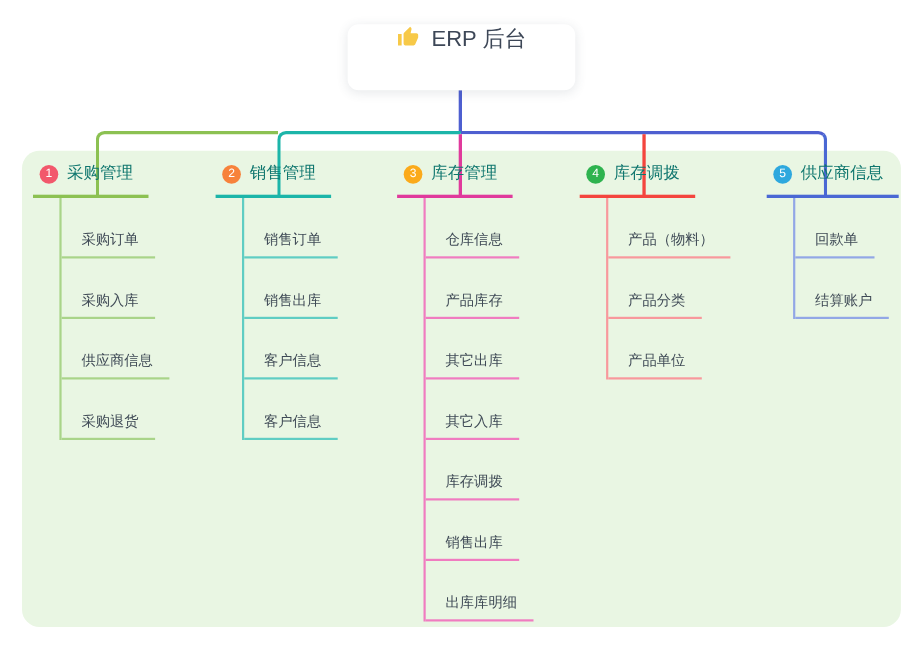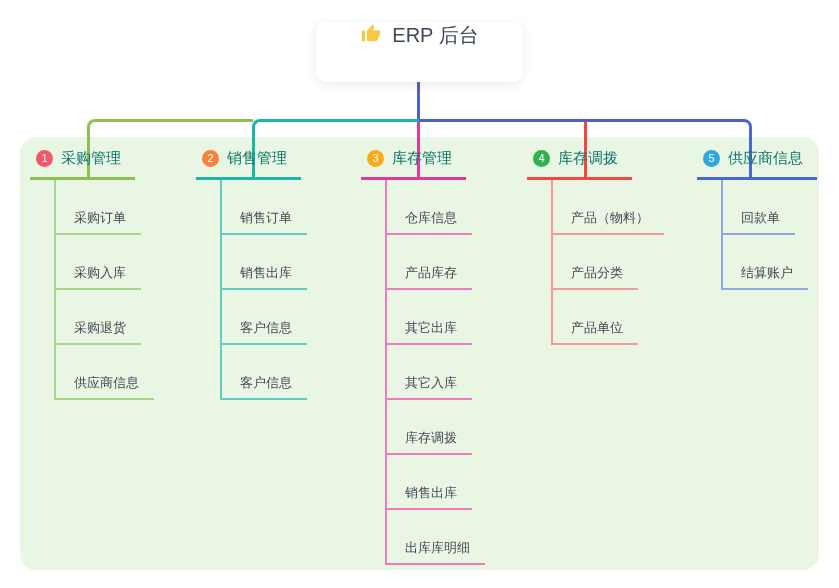--- a/index.html
+++ b/index.html
@@ -56,22 +56,22 @@
 
   <div id="branches">
       <div class="branch" style="left: 30px; --line: #8CC152; --child-line: #A9D489; --badge: #F2586C;">
         <div class="branch-header">
           <span class="badge">1</span>
           <span class="branch-label">采购管理</span>
         </div>
         <div class="children">
           <div class="child">采购订单</div>
           <div class="child">采购入库</div>
+          <div class="child">供应商信息</div>
           <div class="child">采购退货</div>
-          <div class="child">供应商信息</div>
         </div>
       </div>
       <div class="branch" style="left: 196px; --line: #1CB5A9; --child-line: #5FCDC3; --badge: #F7823B;">
         <div class="branch-header">
           <span class="badge">2</span>
           <span class="branch-label">销售管理</span>
         </div>
         <div class="children">
           <div class="child">销售订单</div>
           <div class="child">销售出库</div>

